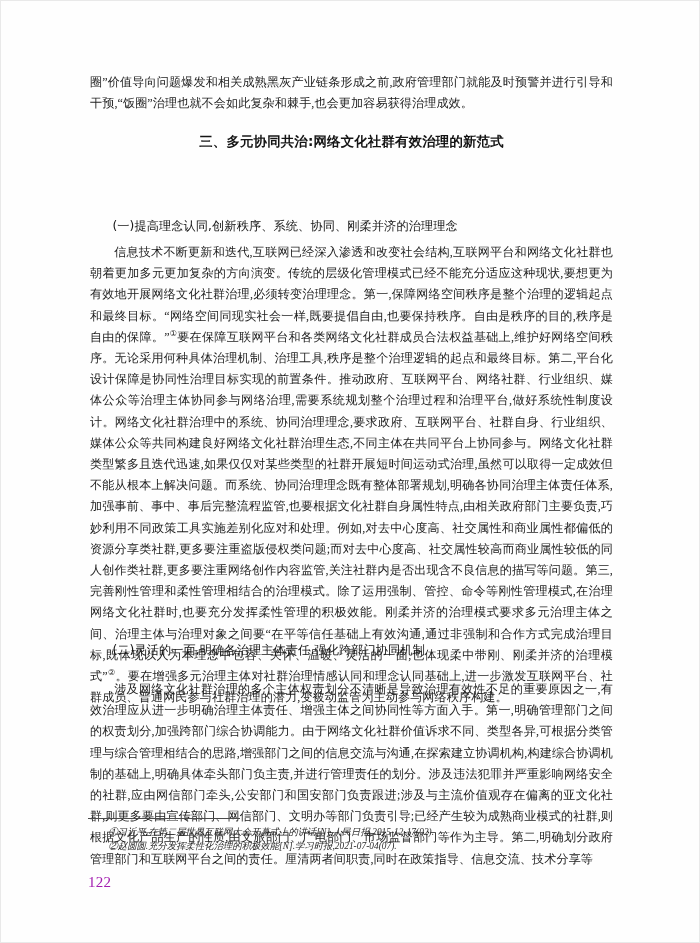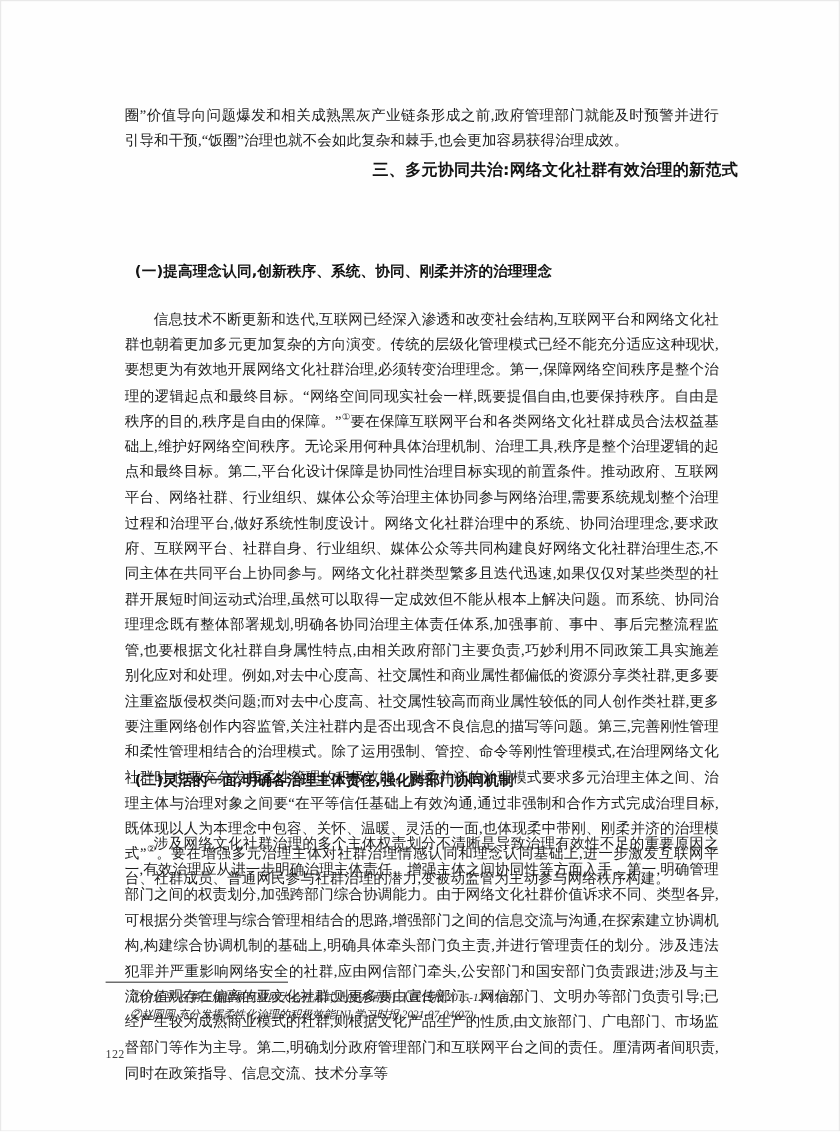--- a/index.html
+++ b/index.html
@@ -31,39 +31,39 @@
     width: 527px;
     height: 943px;
   }
   .para {
     font-size: 12.1px;
     line-height: 21.2px;
     color: #1c1c1c;
     text-align: justify;
     text-align-last: left;
     text-justify: inter-ideograph;
-    margin: 16px;
+    margin: 2px;
     letter-spacing: 0.1px;
   }
   .indent {
     text-indent: 2em;
   }
   .section-heading {
     font-family: "DejaVu Sans", "Liberation Sans", sans-serif;
     font-size: 13.4px;
     font-weight: bold;
     color: #141414;
-    text-align: right;
+    text-align: center;
     margin: 0;
     letter-spacing: 0.2px;
   }
   .sub-heading {
     font-family: "DejaVu Sans", "Liberation Sans", sans-serif;
     font-size: 12.2px;
-    font-weight: bold;
+    font-weight: normal;
     color: #141414;
     margin: 0;
     text-indent: 2em;
     letter-spacing: 0.1px;
   }
   .sup {
     font-size: 8px;
     vertical-align: super;
     line-height: 0;
   }
@@ -93,22 +93,22 @@
     line-height: 14.4px;
     color: #262626;
     margin: 0;
     text-indent: 2.2em;
     letter-spacing: 0.05px;
   }
   .page-number {
     position: absolute;
     left: 0;
     top: 874px;
-    font-size: 10px;
-    color: #404040;
+    font-size: 15px;
+    color: #a21caf;
     letter-spacing: 0.3px;
   }
 </style>
 </head>
 <body>
 
 <div class="page">
   <div class="page-edge"></div>
 
   <div class="content">

